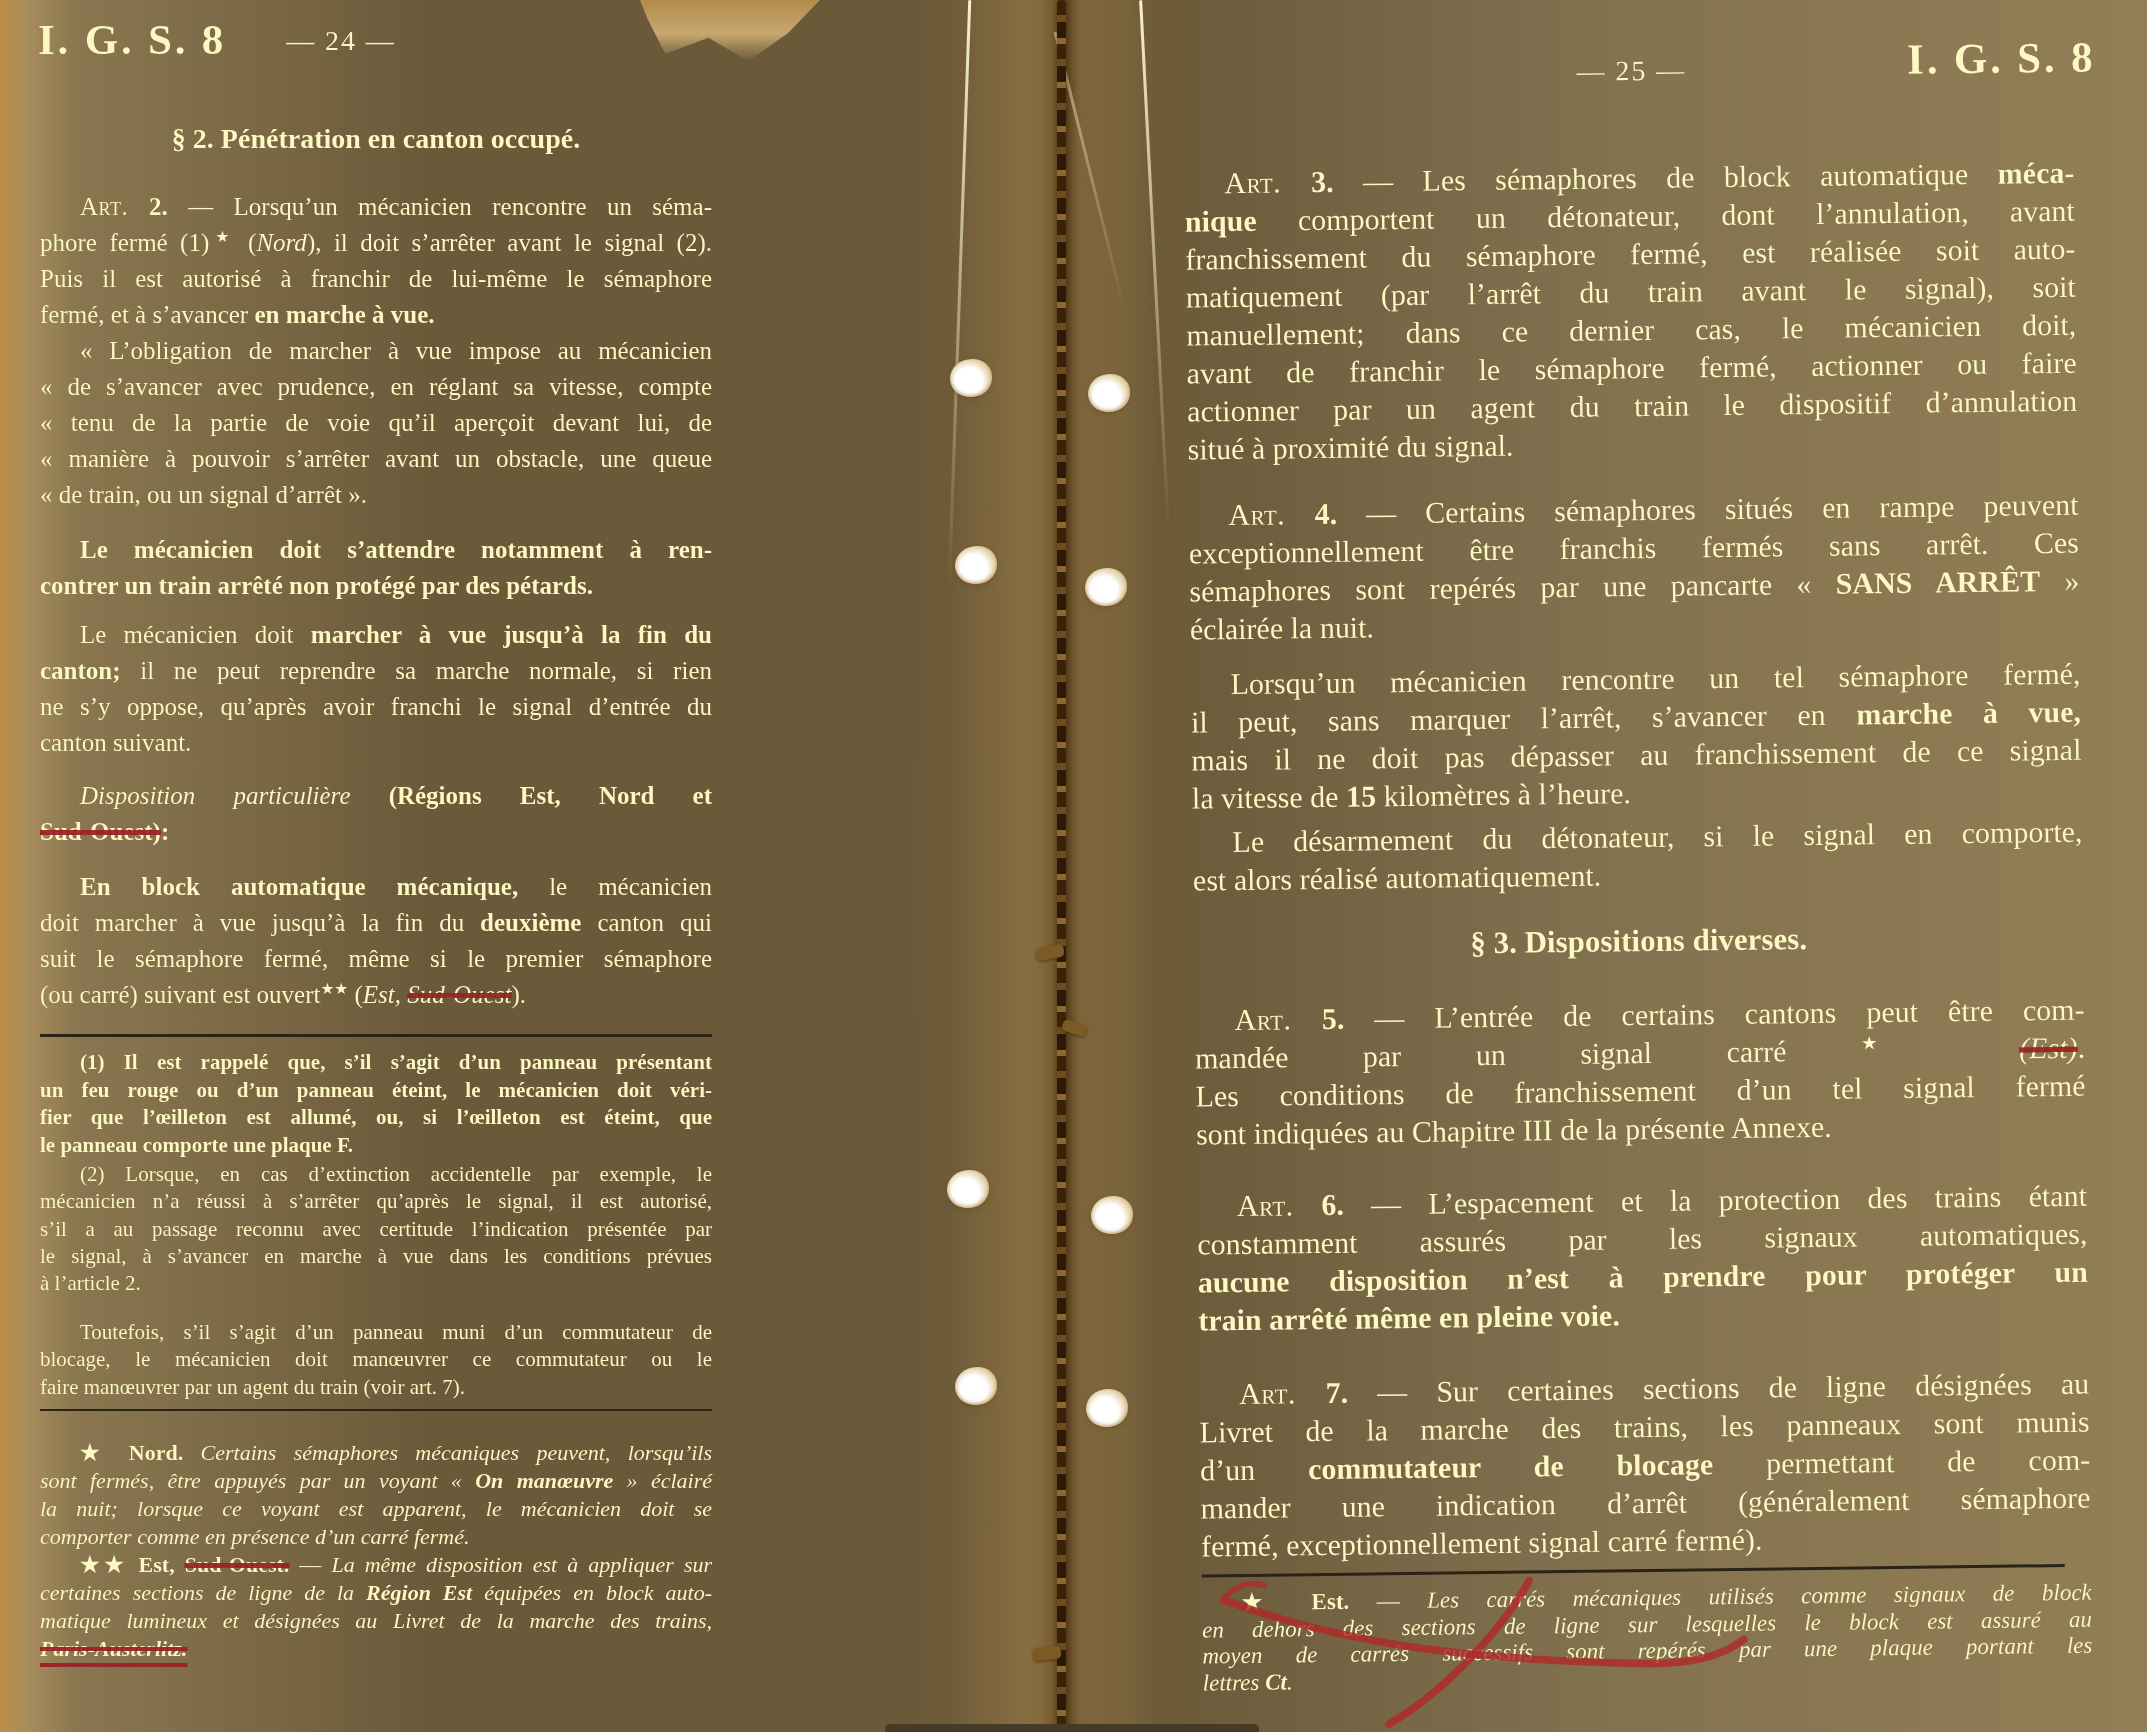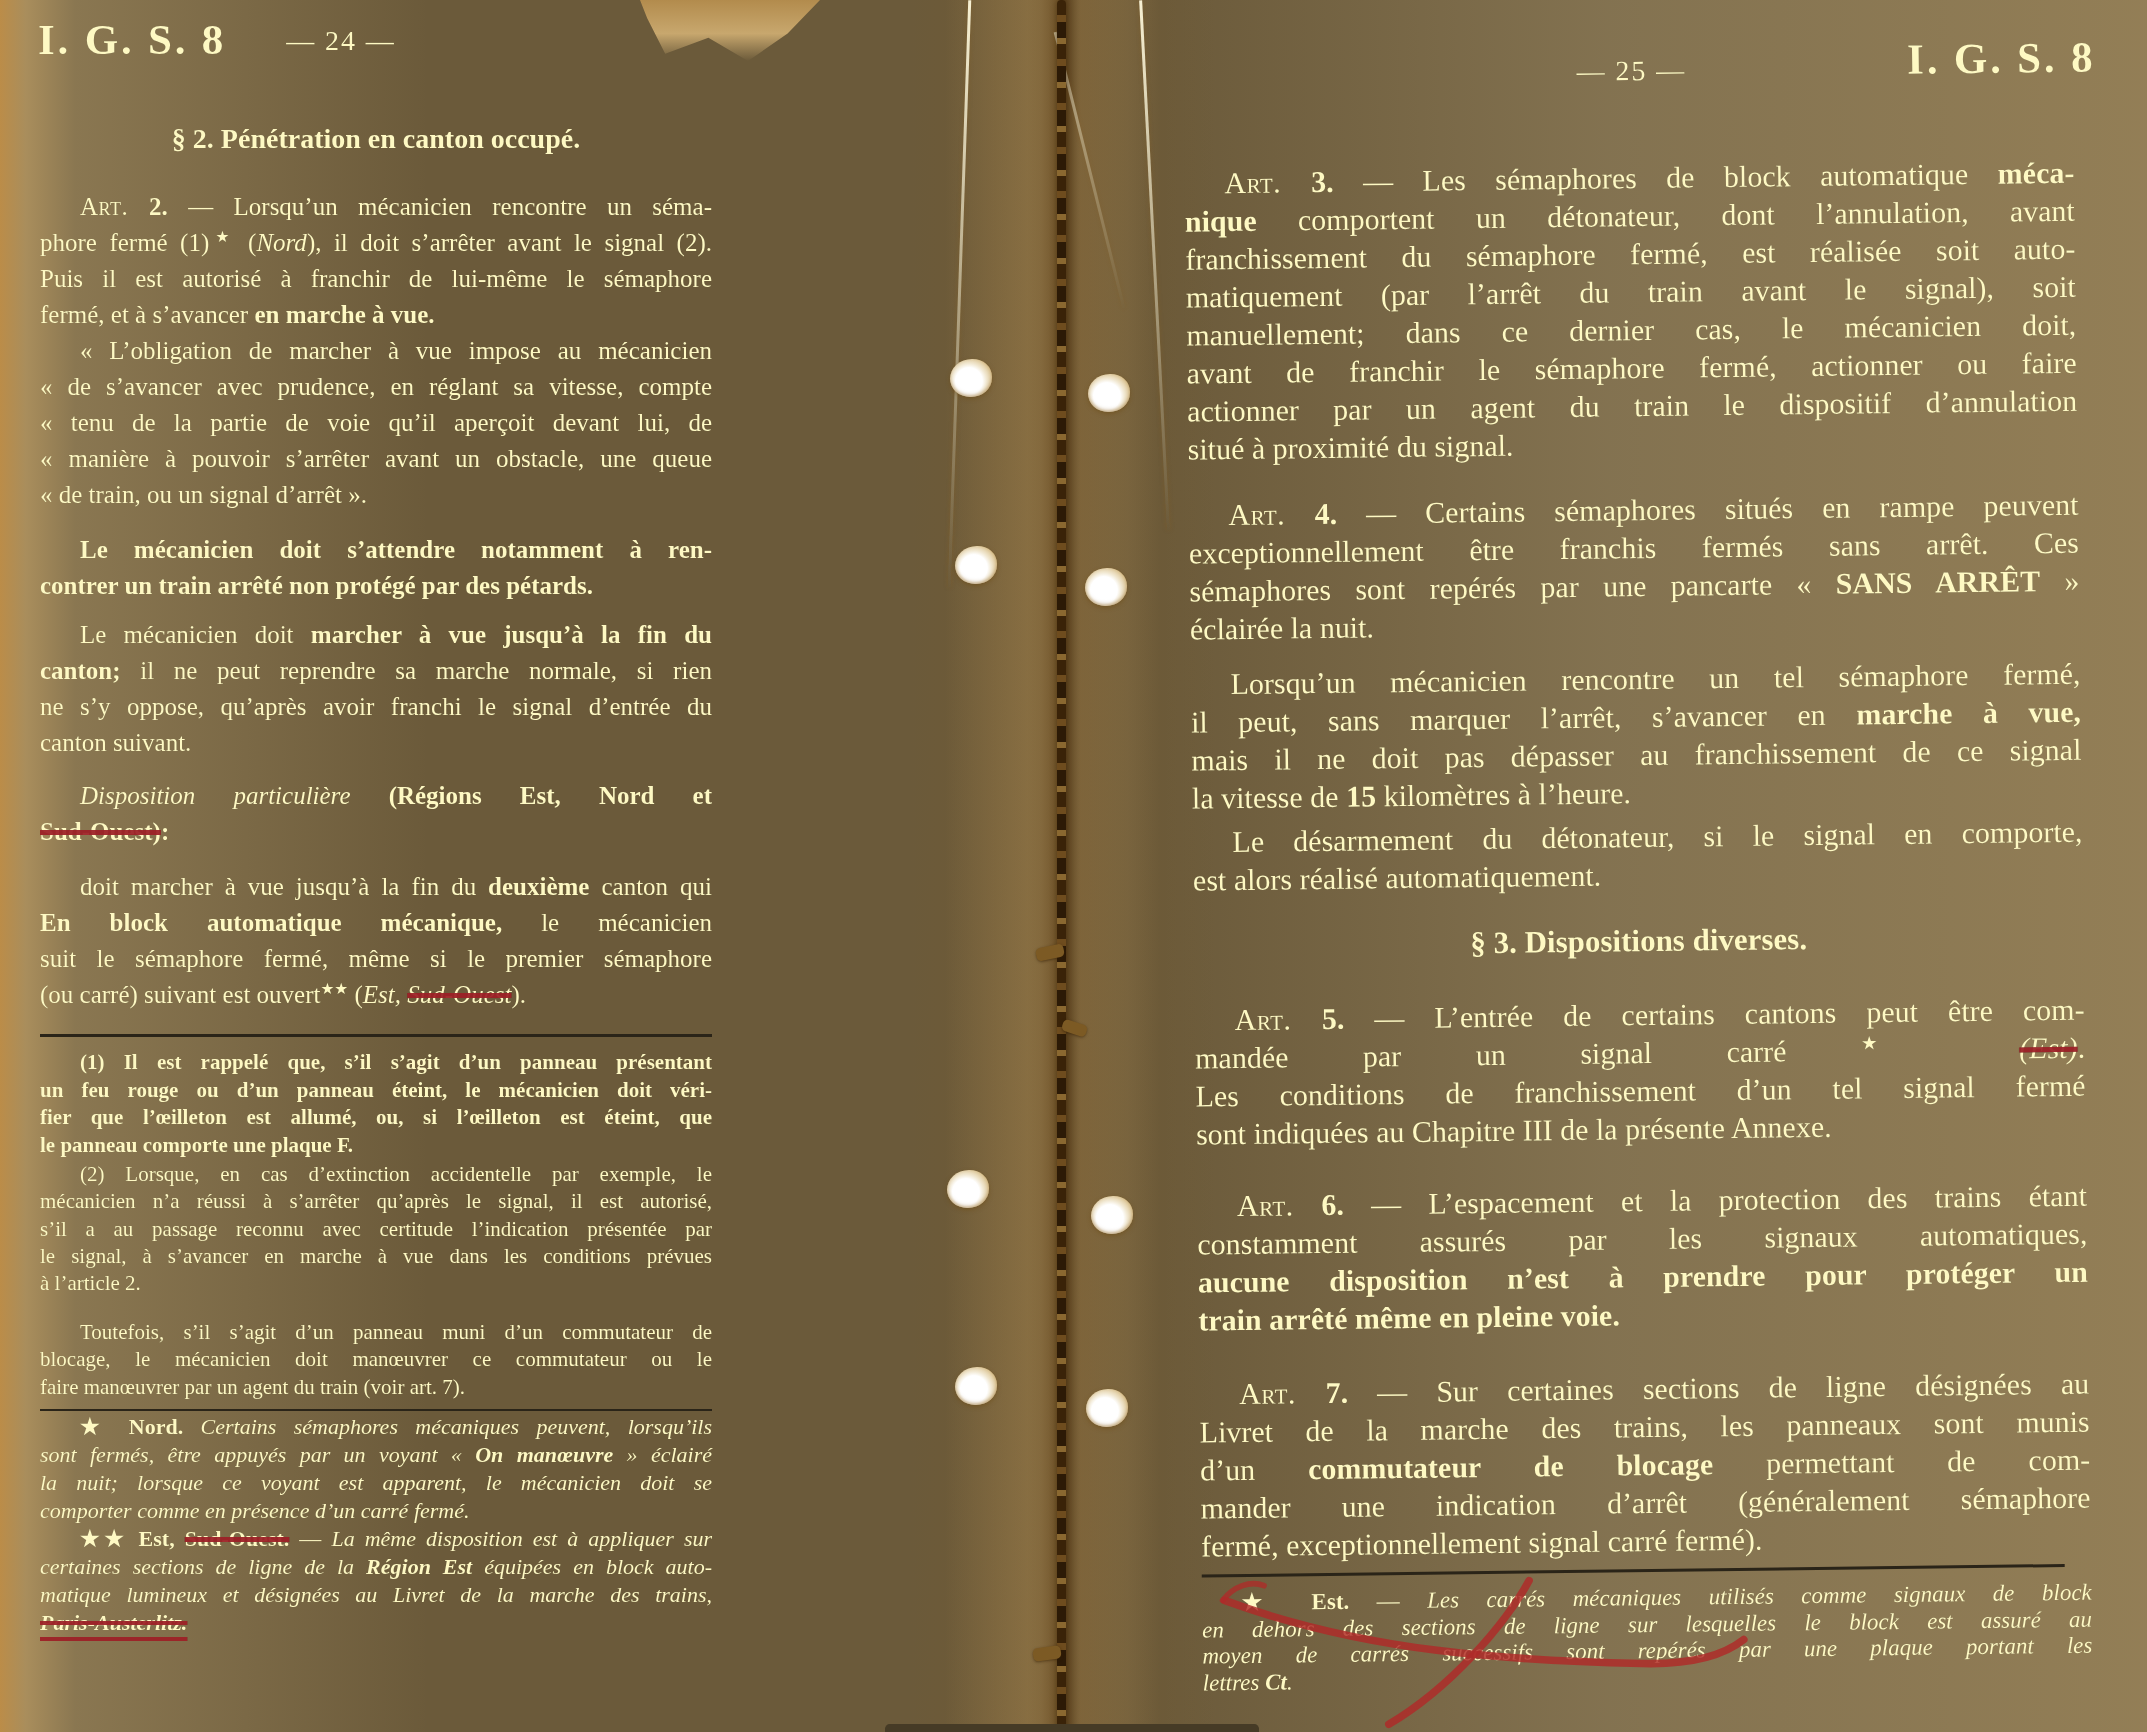--- a/index.html
+++ b/index.html
@@ -63,21 +63,21 @@
   .p-a2{margin-top:32px;}
   .p-b1{margin-top:19px;font-weight:bold;}
   .p-m{margin-top:13.2px;}
   .p-d{margin-top:17px;}
   .p-bl{margin-top:19px;}
   .rule{height:2.8px;background:#2a2418;margin-top:21px;}
   .rule2{height:2.8px;background:#2a2418;margin-top:7.6px;}
   .fn{font-size:21px;line-height:27.4px;margin-top:21px;}
   .fn-b{font-weight:bold;margin-top:12.3px;}
   .fn-mt{margin-top:1.9px;}
-  .fni{font-size:22px;line-height:28px;margin-top:2px;}
+  .fni{font-size:22px;line-height:28px;margin-top:28px;}
   .fni2{font-size:22px;line-height:28px;}
 
   .pr-content{position:absolute;left:1185px;top:0;width:927px;height:1733px;
       transform:rotate(-0.7deg);transform-origin:50% 40%;}
   .col-right{position:absolute;left:5.7px;top:159px;width:890px;font-size:30px;line-height:38px;}
   .sec-title-r{font-weight:bold;text-align:center;font-size:31px;margin-top:28px;height:42px;}
   .rp2{margin-top:28px;} .rp3{margin-top:17px;} .rp4{margin-top:5.7px;}
   .rp5{margin-top:32px;} .rp6{margin-top:34px;} .rp7{margin-top:36px;}
   .rule-r{height:2.8px;background:#2a2418;margin-top:9.5px;width:97%;}
   .fnr{font-size:23px;line-height:26.5px;margin-top:13.2px;}
@@ -135,22 +135,22 @@
           <div class="line"><span class="run">Le mécanicien doit </span><span class="run b">marcher à vue jusqu’à la fin du</span></div>
           <div class="line"><span class="run b">canton;</span><span class="run"> il ne peut reprendre sa marche normale, si rien</span></div>
           <div class="line"><span class="run">ne s’y oppose, qu’après avoir franchi le signal d’entrée du</span></div>
           <div class="line last"><span class="run">canton suivant.</span></div>
         </div>
       <div class="para ind p-d">
           <div class="line"><span class="run i">Disposition particulière</span><span class="run"> </span><span class="run b">(Régions Est, Nord et</span></div>
           <div class="line last"><span class="run b rs">Sud-Ouest)</span><span class="run b">:</span></div>
         </div>
       <div class="para ind p-bl">
+          <div class="line"><span class="run b">En block automatique mécanique,</span><span class="run"> le mécanicien</span></div>
           <div class="line"><span class="run">doit marcher à vue jusqu’à la fin du </span><span class="run b">deuxième</span><span class="run"> canton qui</span></div>
-          <div class="line"><span class="run b">En block automatique mécanique,</span><span class="run"> le mécanicien</span></div>
           <div class="line"><span class="run">suit le sémaphore fermé, même si le premier sémaphore</span></div>
           <div class="line last"><span class="run">(ou carré) suivant est ouvert</span><span class="run sup">★★</span><span class="run"> (</span><span class="run i">Est,</span><span class="run"> </span><span class="run i rs">Sud-Ouest</span><span class="run">).</span></div>
         </div>
       <div class="rule"></div>
       <div class="para ind fn fn-b">
           <div class="line"><span class="run b">(1) Il est rappelé que, s’il s’agit d’un panneau présentant</span></div>
           <div class="line"><span class="run b">un feu rouge ou d’un panneau éteint, le mécanicien doit véri-</span></div>
           <div class="line"><span class="run b">fier que l’œilleton est allumé, ou, si l’œilleton est éteint, que</span></div>
           <div class="line last"><span class="run b">le panneau comporte une plaque F.</span></div>
         </div>

